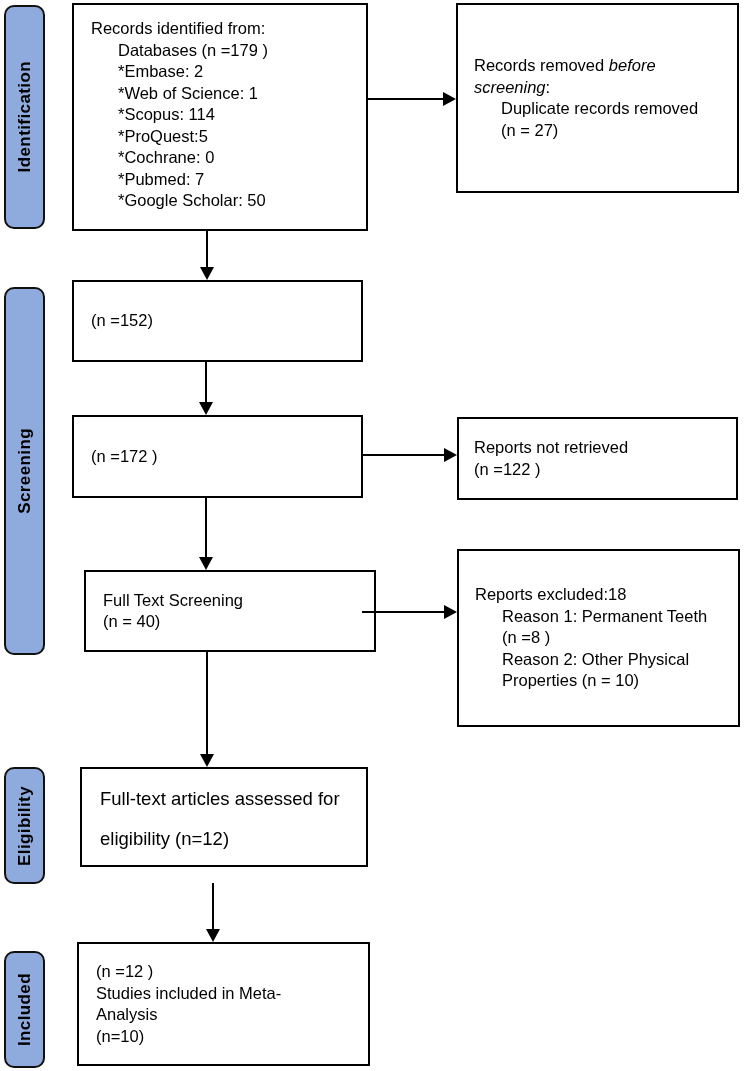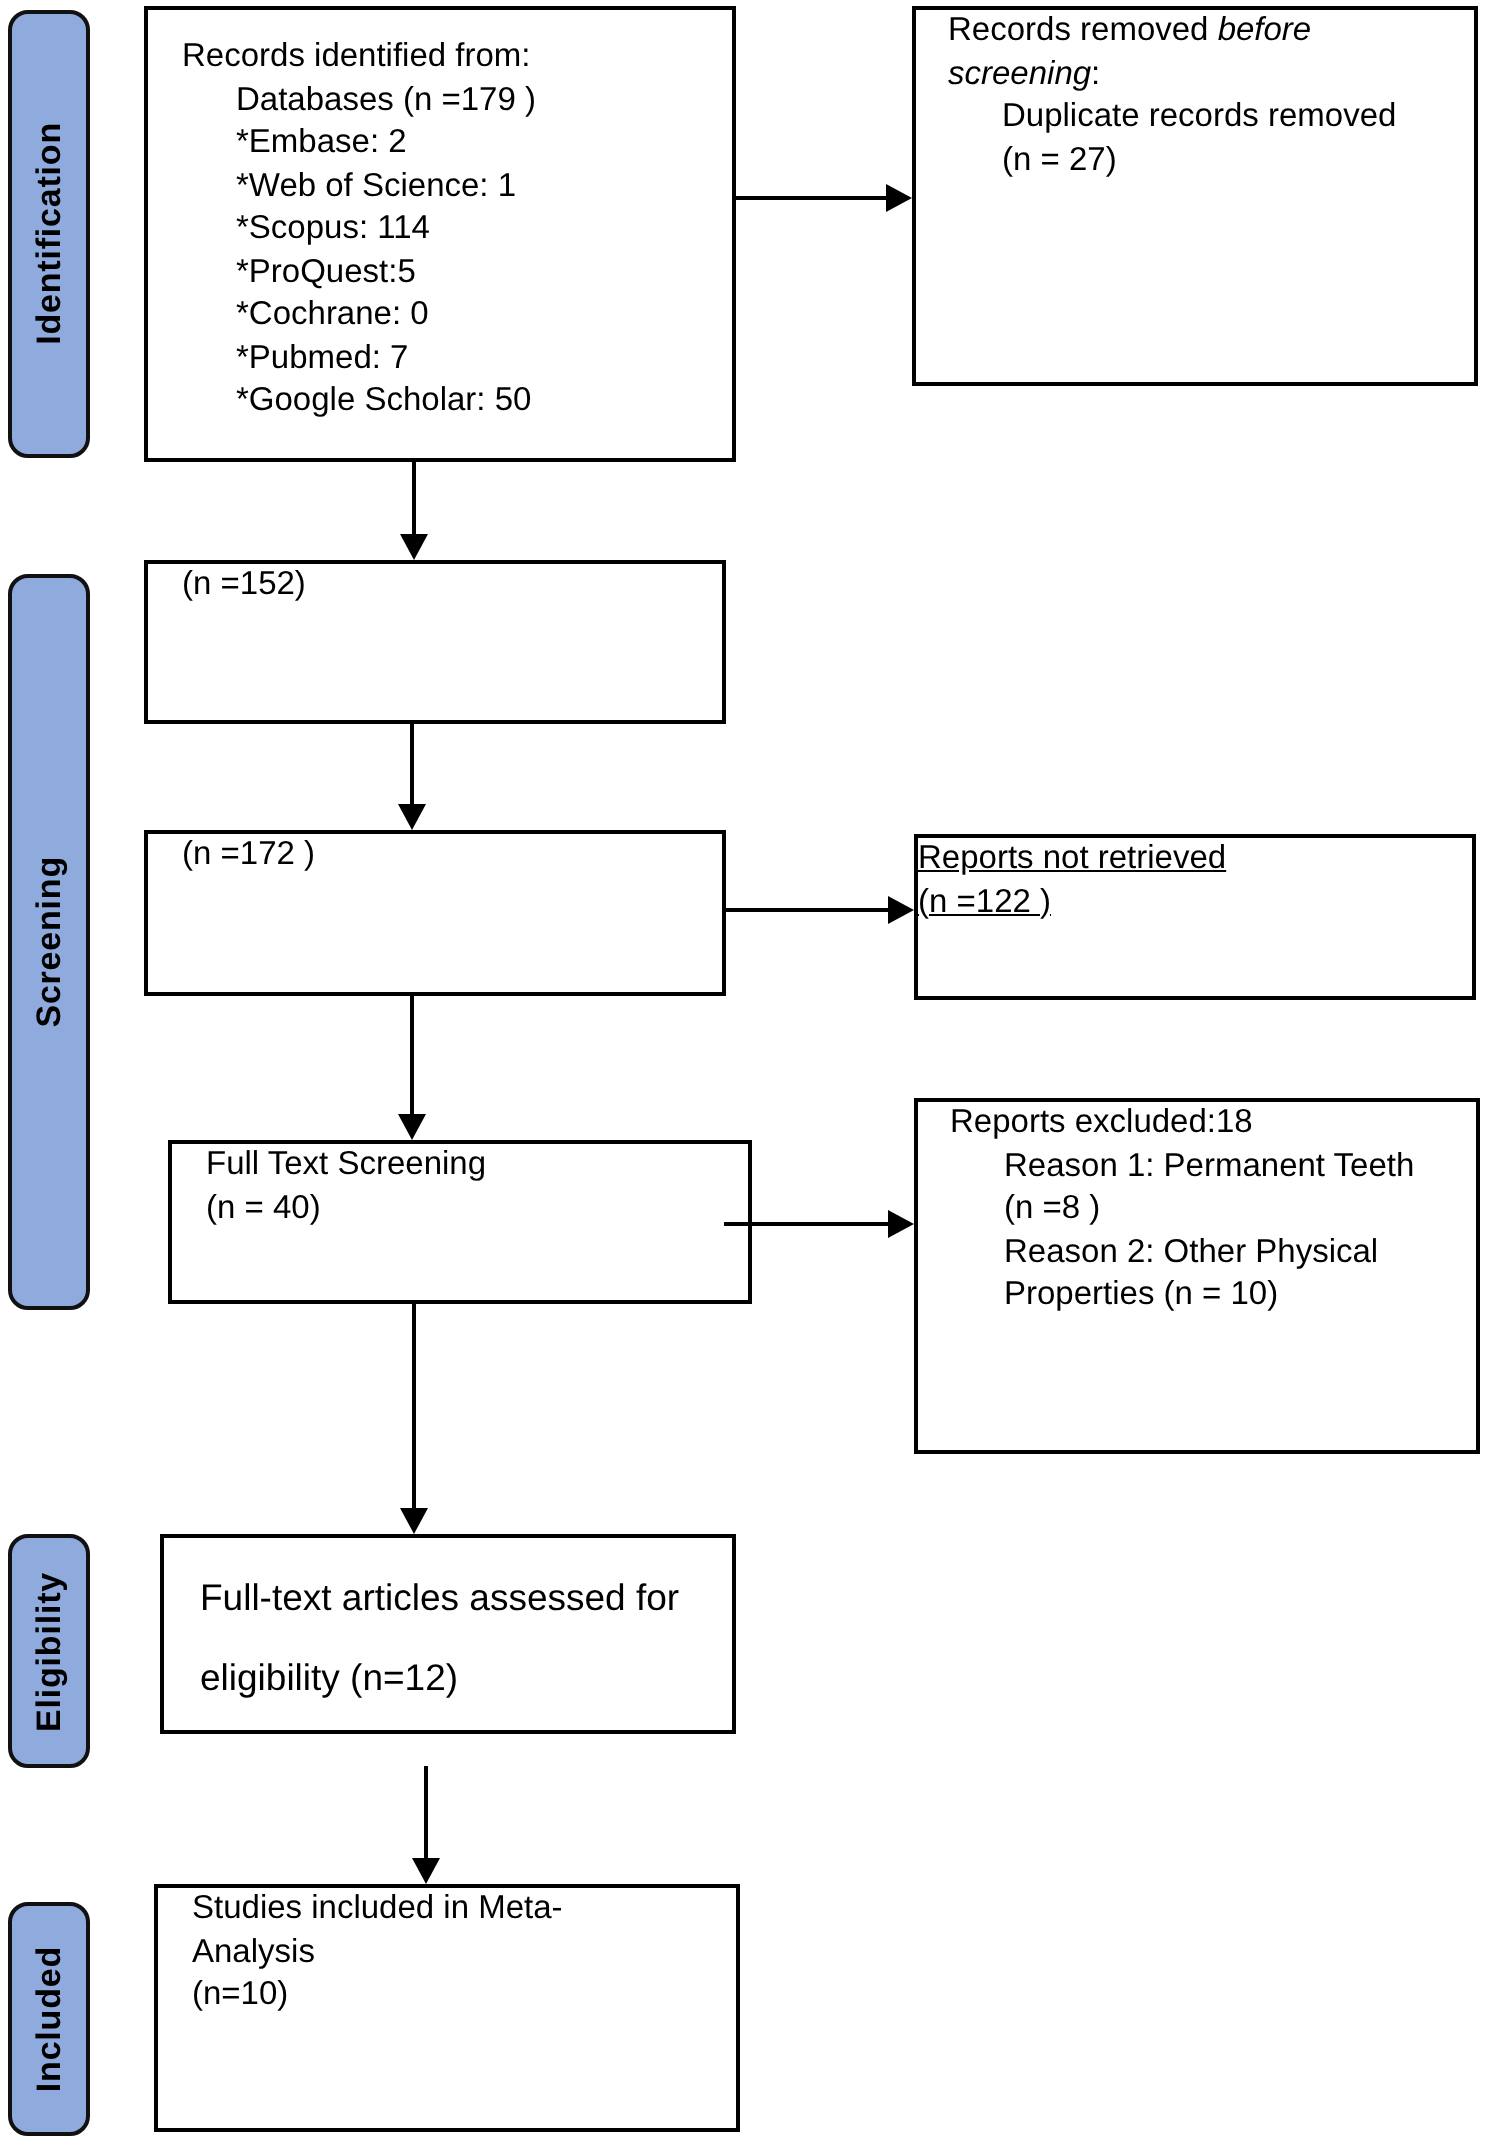--- a/index.html
+++ b/index.html
@@ -49,28 +49,29 @@
     background: #ffffff;
     border: 2.5px solid var(--box-border, #000000);
     box-sizing: border-box;
     font-size: 16.5px;
     line-height: 21.5px;
   }
   .fbox .content { width: 100%; }
   .centered {
     display: flex;
     flex-direction: column;
+    justify-content: center;
   }
   .indent { margin-left: 27px; }
 
   #box-records-identified { left: 72px;  top: 3px;   width: 296px; height: 228px; padding: 13px 6px 0 17px; }
   #box-records-removed    { left: 456px; top: 3px;   width: 283px; height: 190px; padding: 0 18px 0 16px; }
   #box-records-screened   { left: 72px;  top: 280px; width: 291px; height: 82px;  padding: 0 6px 0 17px; }
   #box-title-abstract     { left: 72px;  top: 415px; width: 291px; height: 83px;  padding: 0 6px 0 17px; }
-  #box-reports-not-retrieved { left: 457px; top: 417px; width: 281px; height: 83px; padding: 0 6px 0 0; text-decoration: underline; }
+  #box-reports-not-retrieved { left: 457px; top: 417px; width: 281px; height: 83px; padding: 0 6px 0 15px; }
   #box-full-text-screening{ left: 84px;  top: 570px; width: 292px; height: 82px;  padding: 0 6px 0 17px; }
   #box-reports-excluded   { left: 457px; top: 549px; width: 283px; height: 178px; padding: 0 8px 0 16px; }
   #box-fulltext-assessed  { left: 80px;  top: 767px; width: 288px; height: 100px; padding: 10px 6px 0 18px;
                             font-size: 18.5px; line-height: 40px; }
   #box-studies-included   { left: 77px;  top: 942px; width: 293px; height: 124px; padding: 0 6px 0 17px; }
 
   
   .varrow { position: absolute; width: 14px; }
   .varrow .line {
     position: absolute; left: 6px; top: 0;
@@ -184,20 +185,21 @@
 
   <div class="fbox" id="box-fulltext-assessed">
     <div class="content">
       <div>Full-text articles assessed for</div>
       <div>eligibility (n=12)</div>
     </div>
   </div>
 
   <div class="fbox centered" id="box-studies-included">
     <div class="content">
+      <div>(n =12 )</div>
       <div>Studies included in Meta-</div>
       <div>Analysis</div>
       <div>(n=10)</div>
     </div>
   </div>
 
   <div class="varrow" id="arrow-identified-to-screened">
     <div class="line"></div>
     <div class="head"></div>
   </div>

